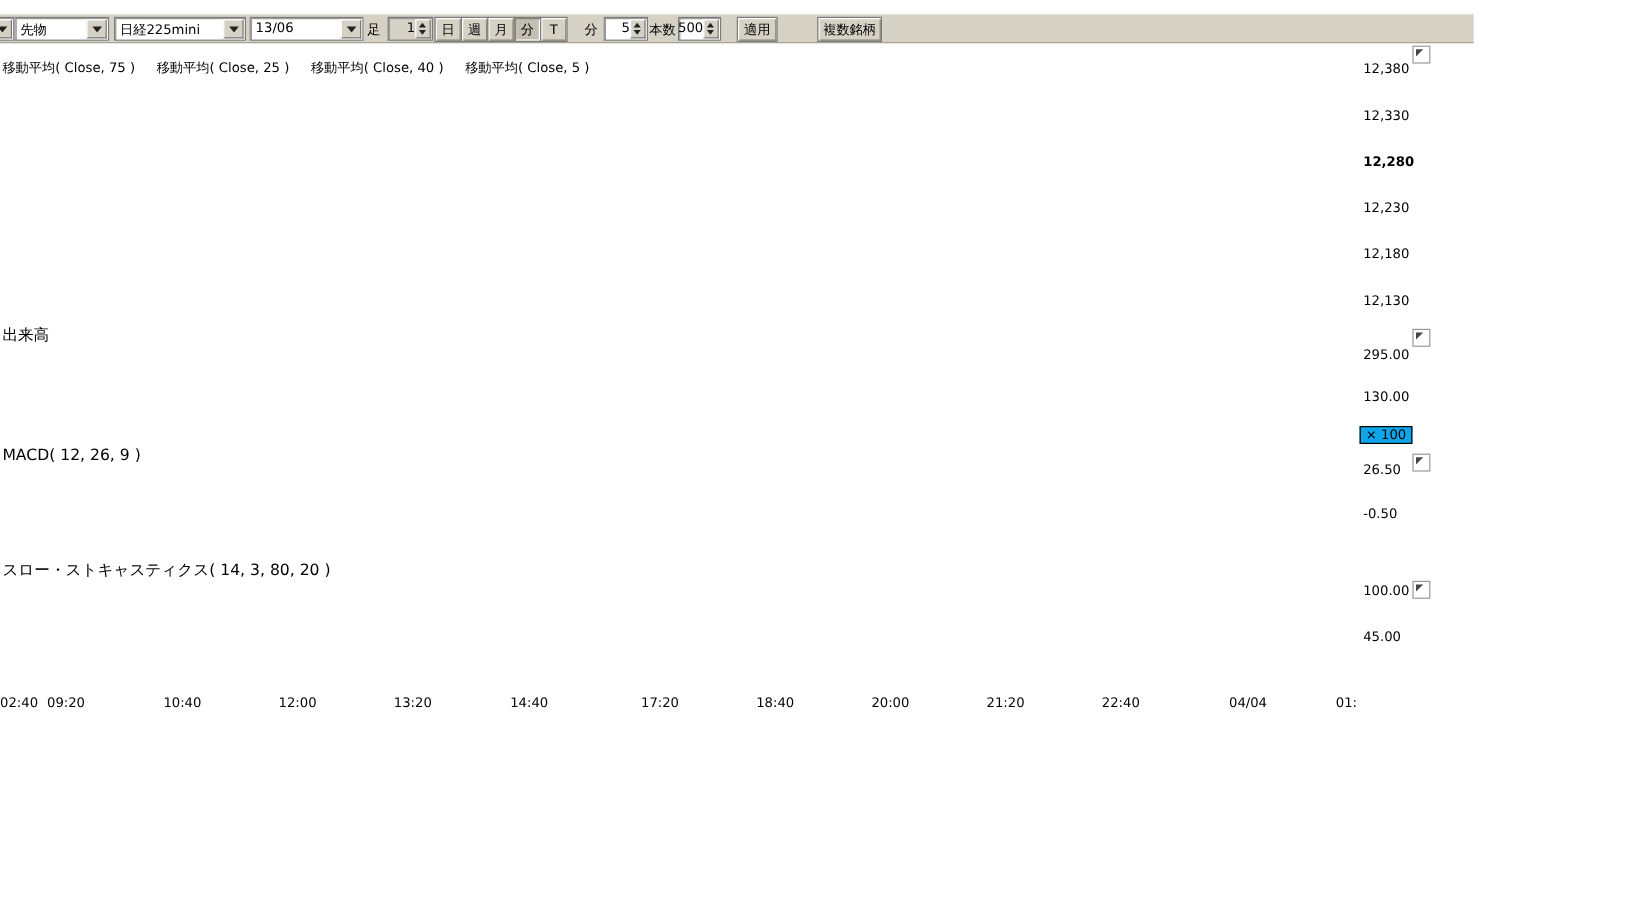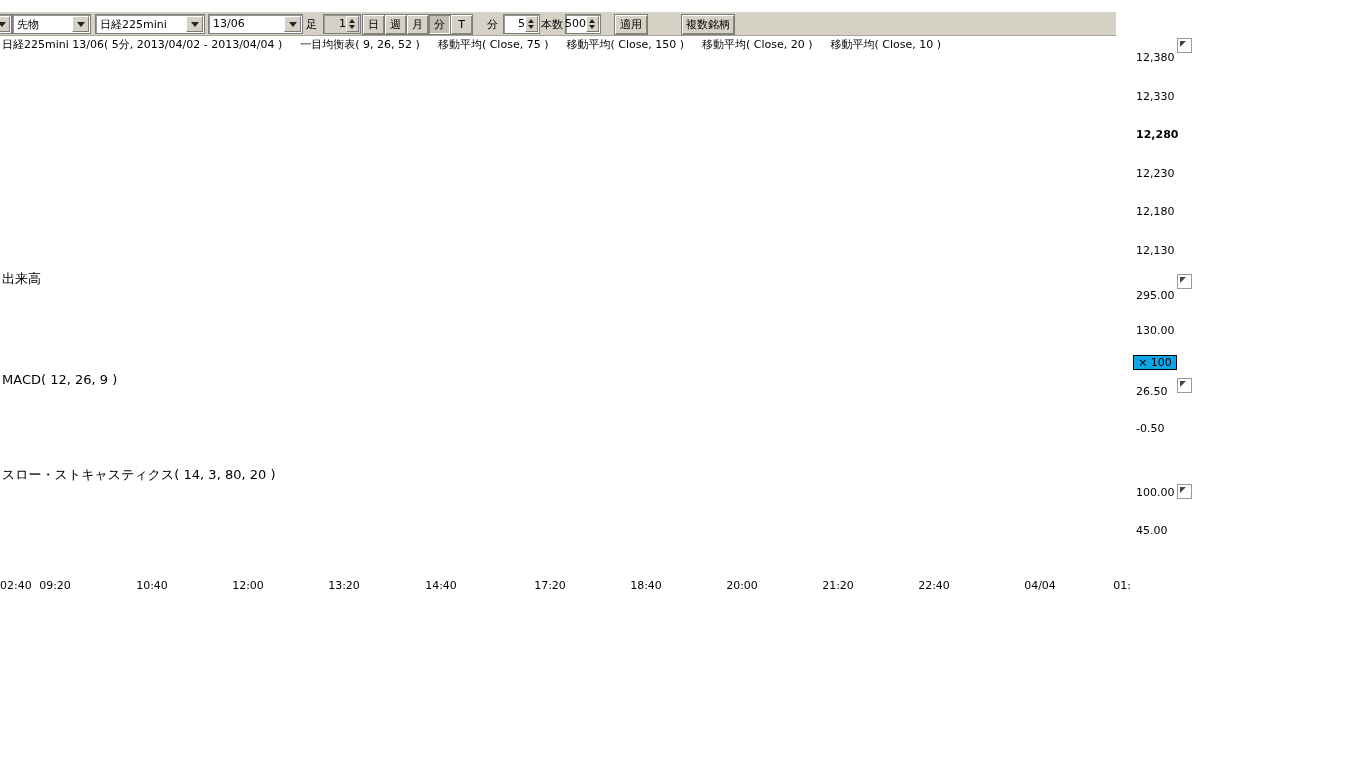--- a/index.html
+++ b/index.html
@@ -8,21 +8,21 @@
   
   #titlebar{position:absolute;left:0;top:0;width:1188px;height:11px;background:linear-gradient(#eef3fa,#dfe8f3);overflow:hidden;}
   #app-icon{position:absolute;left:2px;top:-6px;width:14px;height:14px;border-radius:50%;
     background:radial-gradient(circle at 35% 35%,#4fc96f,#0f7e2e);border:1px solid #0a5c20;}
   #title-text{position:absolute;left:20px;top:-5px;font-size:12px;font-weight:bold;color:#1c3c60;white-space:nowrap;}
   .tb-btn{position:absolute;top:-8px;width:24px;height:17px;border-radius:3px;font-size:11px;font-weight:bold;
     text-align:center;line-height:22px;}
   #help-btn{left:1130px;background:#cfe0f2;border:1px solid #6f93bb;color:#123;}
   #close-btn{left:1158px;background:#d9553a;border:1px solid #8e2f1c;color:#fff;}
   
-  #toolbar{position:absolute;left:0;top:11px;width:1116px;height:23px;background:#d5d1c5;
+  #toolbar{position:absolute;left:0;top:11px;width:1228px;height:23px;background:#d5d1c5;
     border-top:1px solid #fff;border-bottom:1px solid #a9a493;font-size:11px;}
   .combo{position:absolute;top:2px;height:18px;background:#fff;border:1px solid #7b7b7b;
     box-shadow:inset 1px 1px 0 #9a9a9a;}
   .combo .cval{position:absolute;left:4px;top:2px;font-size:11px;color:#000;white-space:nowrap;}
   .combo .carrow{position:absolute;right:1px;top:1px;width:15px;height:14px;background:#d5d1c5;
     border:1px solid #fff;border-right-color:#7b7b7b;border-bottom-color:#7b7b7b;}
   .combo .carrow::after{content:"";position:absolute;left:4px;top:5px;border-left:4px solid transparent;
     border-right:4px solid transparent;border-top:5px solid #222;}
   .tlabel{position:absolute;top:5px;color:#000;}
   .numfield{position:absolute;top:2px;height:18px;background:#fff;border:1px solid #7b7b7b;
@@ -951,21 +951,21 @@
       </div>
     <span class="tlabel" style="left:541px;">本数</span>
     <div class="numfield" style="left:565px;width:34px;">
       <span class="nval">500</span>
       <span class="spin"></span>
       </div>
     <div class="wbtn" style="left:603px;width:32px;">適用</div>
     <div class="wbtn" style="left:670px;width:52px;">複数銘柄</div>
   </div>
 
-  <div class="legend-row" style="top:37px;" id="legend1"><span>日経225mini 13/06( 5分, 2013/04/02 - 2013/04/04 )</span><span>一目均衡表( 9, 26, 52 )</span><span>移動平均( Close, 75 )</span><span>移動平均( Close, 150 )</span><span>移動平均( Close, 20 )</span><span>移動平均( Close, 10 )</span></div>
+  <div class="legend-row" style="top:49px;" id="legend2"><span>移動平均( Close, 75 )</span><span>移動平均( Close, 25 )</span><span>移動平均( Close, 40 )</span><span>移動平均( Close, 5 )</span></div>
 
   <div class="pane-label" style="top:270px;">出来高</div>
   <div class="pane-label" style="top:372px;">MACD( 12, 26, 9 )</div>
   <div class="pane-label" style="top:466px;">スロー・ストキャスティクス( 14, 3, 80, 20 )</div>
   <div id="x100-box">× 100</div>
 
   <div id="ylabels">
       <div class="ylab" style="top: 51px;">12,380</div>
       <div class="ylab" style="top: 89.5px;">12,330</div>
       <div class="ylab" style="top: 128px; font-weight: bold;">12,280</div>

